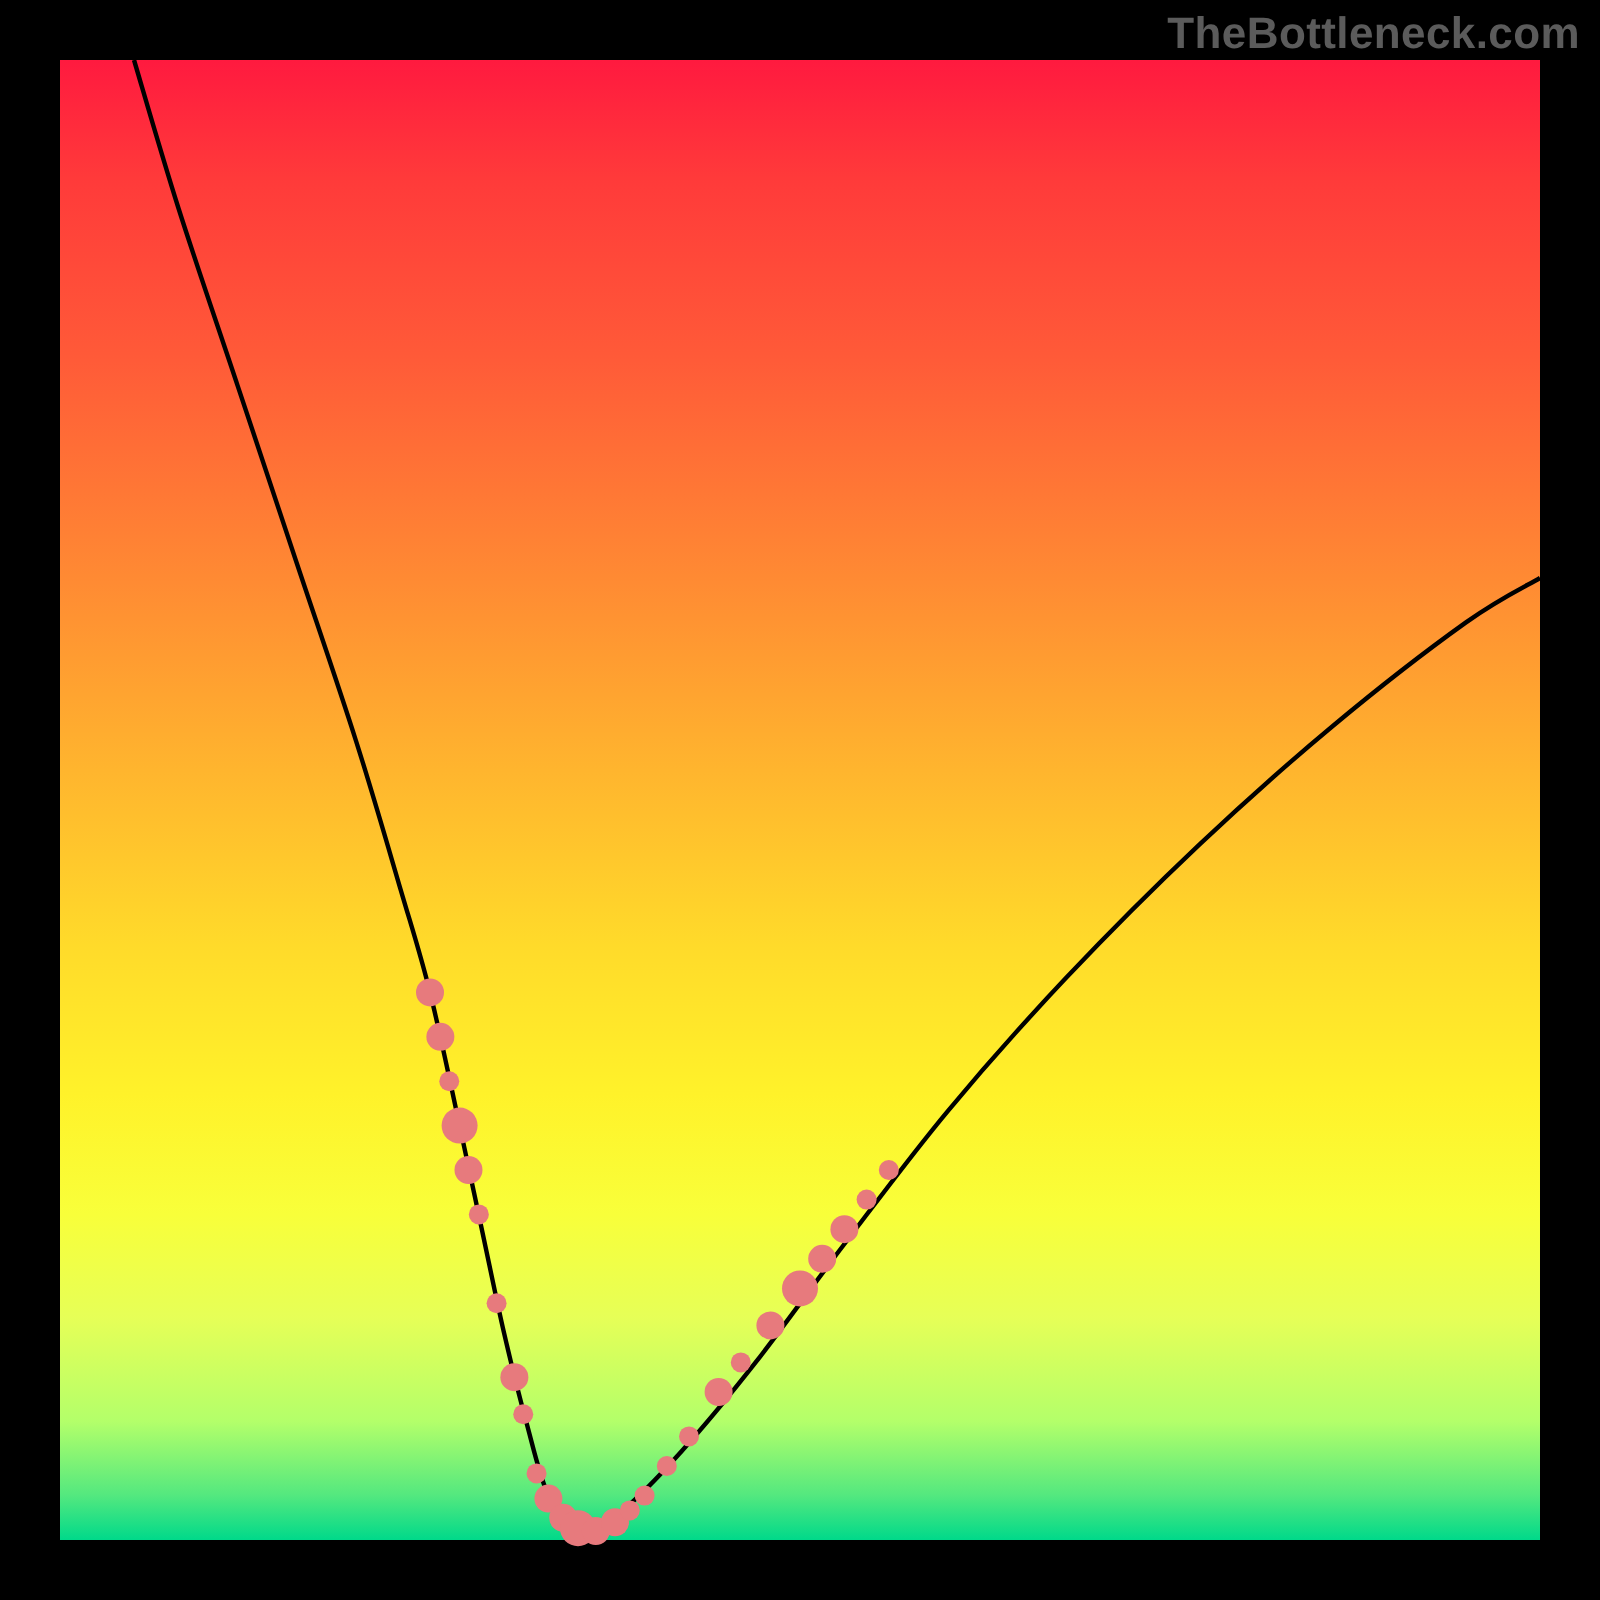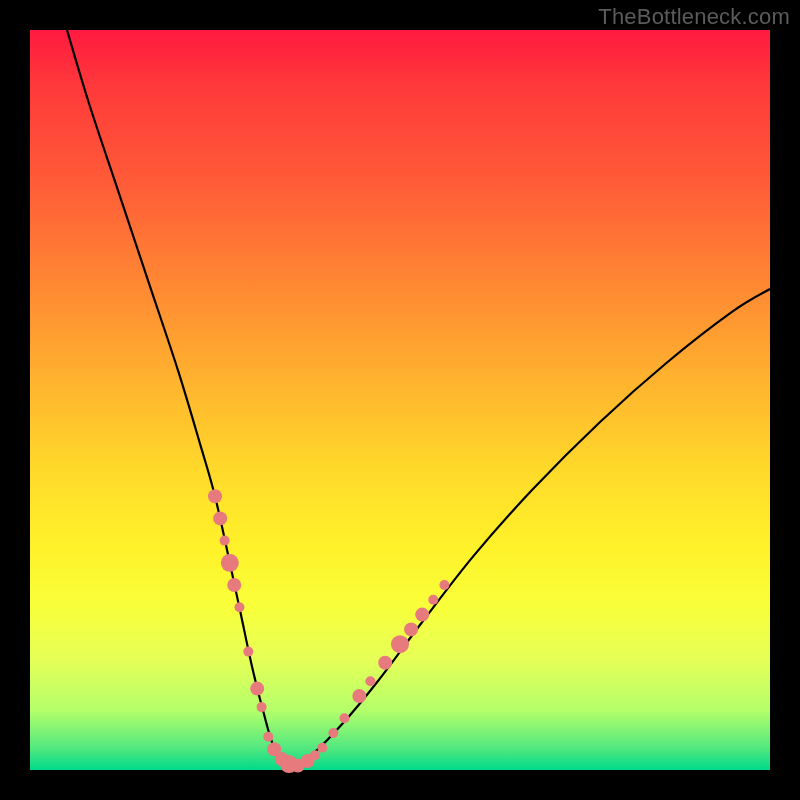--- a/index.html
+++ b/index.html
@@ -40,21 +40,21 @@
       #53e87f 97%,
       #00d98a 100%
     );
   }
   .watermark {
     position: absolute;
     top: 4px;
     right: 10px;
     color: #5b5b5b;
     font-size: 22px;
-    font-weight: 400;
+    font-weight: 700;
     letter-spacing: 0.2px;
     user-select: none;
   }
   svg.curve {
     position: absolute;
     left: 0;
     top: 0;
     width: 740px;
     height: 740px;
     overflow: visible;

